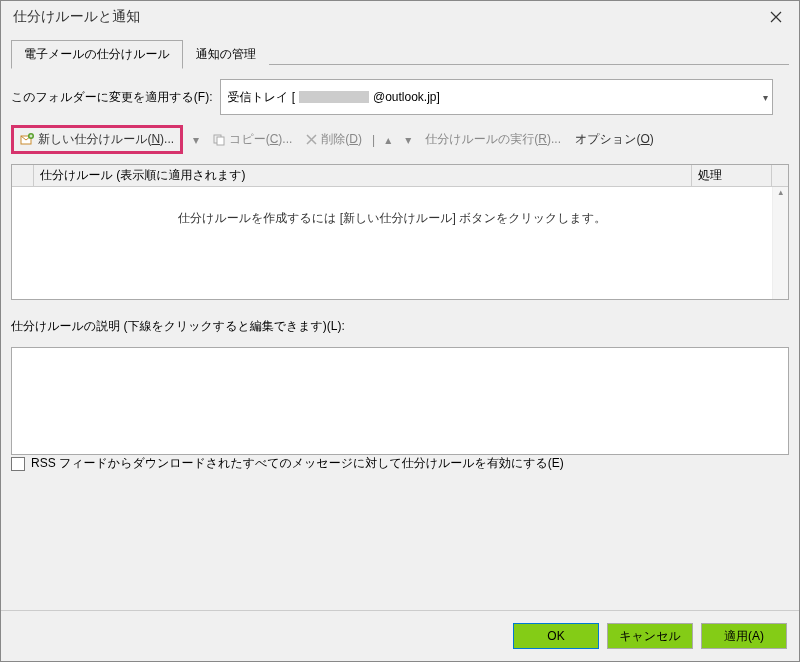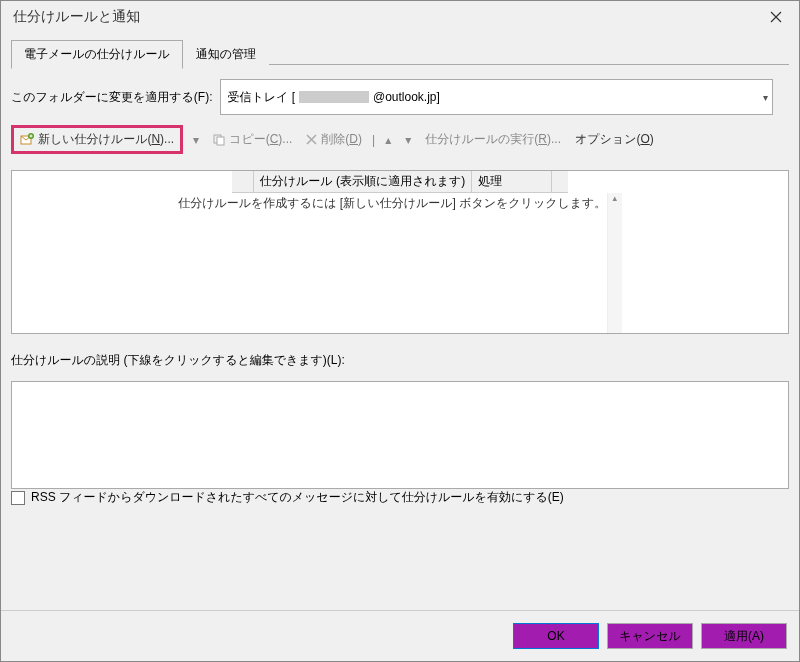--- a/index.html
+++ b/index.html
@@ -79,21 +79,21 @@
       justify-content: space-between;
       padding: 0 4px 0 6px;
     }
     .folder-select-text { display: flex; align-items: center; gap: 4px; }
     .obscured { display:inline-block; width:70px; height:12px; background:#ccc; }
     .dropdown-arrow { font-size: 10px; color: #555; }
     .toolbar {
       display: flex;
       align-items: center;
       gap: 6px;
-      margin-bottom: 16px;
+      margin-bottom: 10px;
       font-size: 12px;
     }
     .tb-btn {
       display: inline-flex;
       align-items: center;
       gap: 4px;
       padding: 2px 4px;
       color: #888;
       white-space: nowrap;
     }
@@ -105,43 +105,42 @@
     }
     .new-rule-icon {
       width: 14px; height: 14px;
       display: inline-block;
     }
     .tb-sep { color: #888; }
     .underline { text-decoration: underline; }
     .rules-table {
       border: 1px solid #aaa;
       background: #fff;
-      height: 164px;
+      height: 136px;
       display: flex;
       flex-direction: column;
-      align-items: center;
     }
     .rules-header {
       display: flex;
       background: #f0f0f0;
       border-bottom: 1px solid #ccc;
     }
     .rh-corner { width: 22px; border-right: 1px solid #ccc; background:#f0f0f0; }
     .rh-col1 { flex: 1; padding: 2px 6px; border-right: 1px solid #ccc; }
     .rh-col2 { width: 80px; padding: 2px 6px; border-right: 1px solid #ccc;}
     .rh-scroll { width: 16px; background:#f0f0f0; }
     .rules-body {
       flex: 1;
       display: flex;
       position: relative;
     }
     .rules-empty-msg {
       width: 100%;
       text-align: center;
-      padding-top: 2px;
+      padding-top: 23px;
       color: #333;
     }
     .rules-scrollbar { width:16px; background:#f5f5f5; border-left:1px solid #eee; display:flex; flex-direction:column; }
     .scroll-up{ height:14px; text-align:center; font-size:9px; color:#888;}
     .desc-label { margin-top: 18px; margin-bottom: 12px; }
     .desc-box {
       border: 1px solid #aaa;
       background: #fff;
       height: 108px;
     }
@@ -159,21 +158,21 @@
       border-top: 1px solid #ccc;
       padding: 12px;
       display: flex;
       justify-content: flex-end;
       gap: 8px;
     }
     .btn {
       min-width: 86px;
       height: 26px;
       border: 1px solid #aaa;
-      background: #a21caf;
+      background: #84cc16;
       display: flex;
       align-items: center;
       justify-content: center;
       font-size: 12px;
       cursor: pointer;
     }
     .btn.primary { border: 1px solid #0078d4; }
   </style>
 </head>
 <body>

